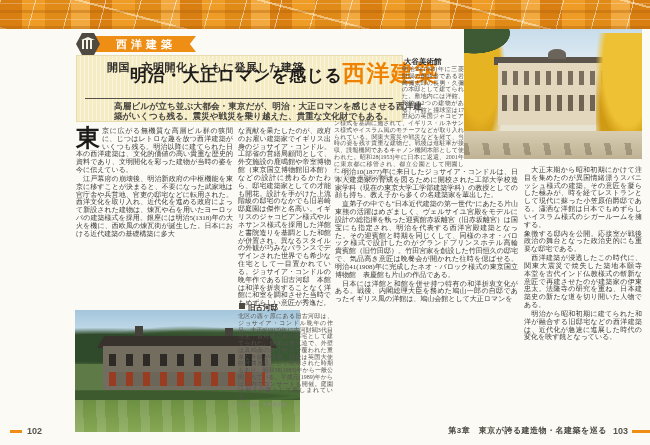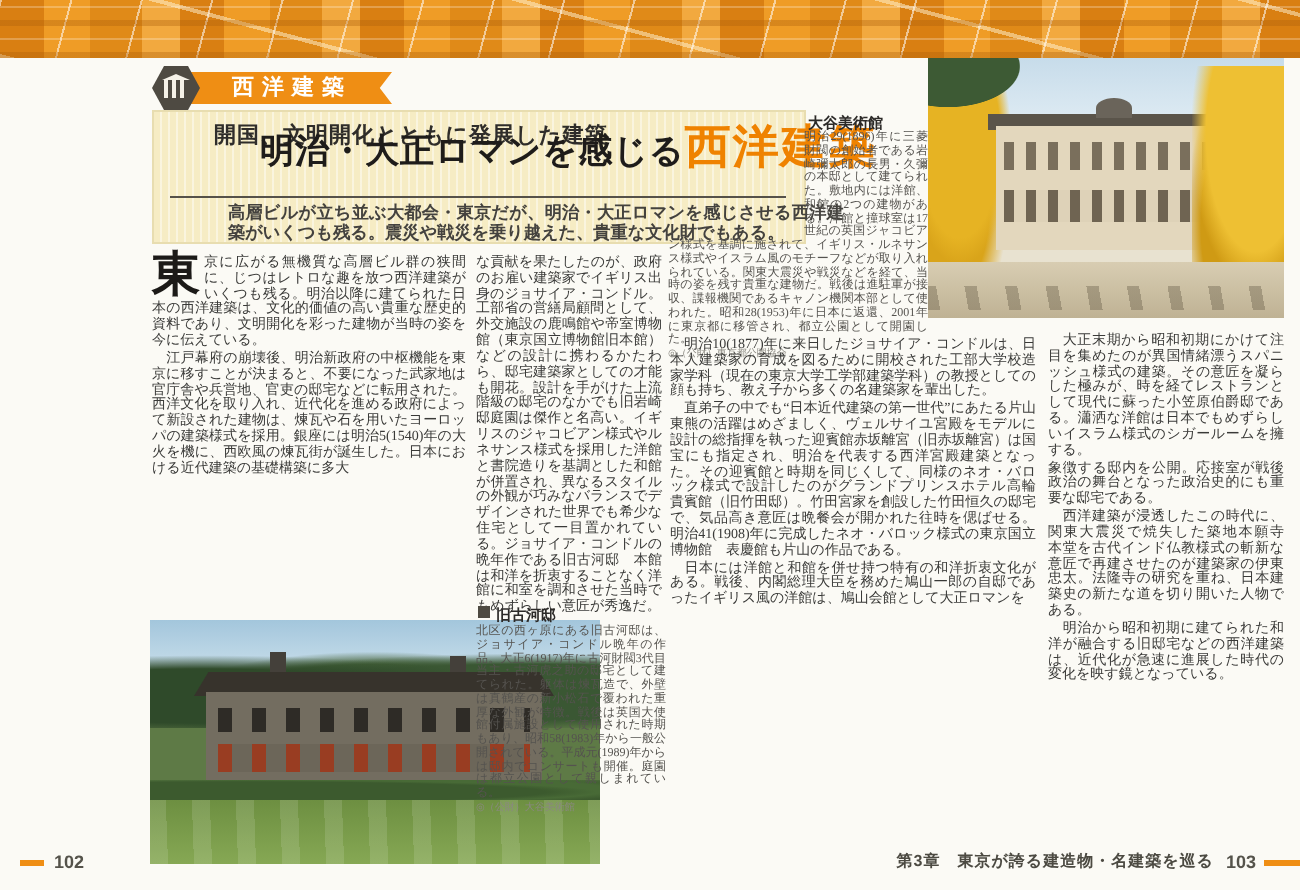--- a/index.html
+++ b/index.html
@@ -145,21 +145,21 @@
 
 <div class="abs cap-title iwasaki-title">大谷美術館</div>
 <div class="abs cap-text iwasaki-cap">
   <div class="cap-spacer"></div>
   <span>明治29(1896)年に三菱財閥の創始者である岩崎彌太郎の長男・久彌の本邸として建てられた。敷地内には洋館、和館の2つの建物がある。洋館と撞球室は17世紀の英国ジャコビアン様式を基調に施されて、イギリス・ルネサンス様式やイスラム風のモチーフなどが取り入れられている。関東大震災や戦災などを経て、当時の姿を残す貴重な建物だ。戦後は進駐軍が接収、諜報機関であるキャノン機関本部として使われた。昭和28(1953)年に日本に返還、2001年に東京都に移管され、都立公園として開園した。</span>
   <span class="cap-credit">◎（公財）東京都公園協会</span>
 </div>
 
 <div class="abs col col1">
   <p><span class="dropcap">東</span><span>京に広がる無機質な高層ビル群の狭間に、じつはレトロな趣を放つ西洋建築がいくつも残る。明治以降に建てられた日本の西洋建築は、文化的価値の高い貴重な歴史的資料であり、文明開化を彩った建物が当時の姿を今に伝えている。</span></p>
-  <p>　江戸幕府の崩壊後、明治新政府の中枢機能を東京に移すことが決まると、不要になった武家地は官庁舎や兵営地、官吏の邸宅などに転用された。西洋文化を取り入れ、近代化を進める政府によって新設された建物は、煉瓦や石を用いたヨーロッパの建築様式を採用。銀座には明治5(1540)年の大火を機に、西欧風の煉瓦街が誕生した。日本における近代建築の基礎構築に多大</p>
+  <p>　江戸幕府の崩壊後、明治新政府の中枢機能を東京に移すことが決まると、不要になった武家地は官庁舎や兵営地、官吏の邸宅などに転用された。西洋文化を取り入れ、近代化を進める政府によって新設された建物は、煉瓦や石を用いたヨーロッパの建築様式を採用。銀座には明治5(1318)年の大火を機に、西欧風の煉瓦街が誕生した。日本における近代建築の基礎構築に多大</p>
 </div>
 <div class="abs col col2">
   <p>な貢献を果たしたのが、政府のお雇い建築家でイギリス出身のジョサイア・コンドル。工部省の営繕局顧問として、外交施設の鹿鳴館や帝室博物館（東京国立博物館旧本館）などの設計に携わるかたわら、邸宅建築家としての才能も開花。設計を手がけた上流階級の邸宅のなかでも旧岩崎邸庭園は傑作と名高い。イギリスのジャコビアン様式やルネサンス様式を採用した洋館と書院造りを基調とした和館が併置され、異なるスタイルの外観が巧みなバランスでデザインされた世界でも希少な住宅として一目置かれている。ジョサイア・コンドルの晩年作である旧古河邸　本館は和洋を折衷することなく洋館に和室を調和させた当時でもめずらしい意匠が秀逸だ。</p>
 </div>
 <div class="abs col col3">
   <p>　明治10(1877)年に来日したジョサイア・コンドルは、日本人建築家の育成を図るために開校された工部大学校造家学科（現在の東京大学工学部建築学科）の教授としての顔も持ち、教え子から多くの名建築家を輩出した。</p>
   <p>　直弟子の中でも“日本近代建築の第一世代”にあたる片山東熊の活躍はめざましく、ヴェルサイユ宮殿をモデルに設計の総指揮を執った迎賓館赤坂離宮（旧赤坂離宮）は国宝にも指定され、明治を代表する西洋宮殿建築となった。その迎賓館と時期を同じくして、同様のネオ・バロック様式で設計したのがグランドプリンスホテル高輪　貴賓館（旧竹田邸）。竹田宮家を創設した竹田恒久の邸宅で、気品高き意匠は晩餐会が開かれた往時を偲ばせる。明治41(1908)年に完成したネオ・バロック様式の東京国立博物館　表慶館も片山の作品である。</p>
   <p>　日本には洋館と和館を併せ持つ特有の和洋折衷文化がある。戦後、内閣総理大臣を務めた鳩山一郎の自邸であったイギリス風の洋館は、鳩山会館として大正ロマンを</p>
 </div>
 <div class="abs col col4">

